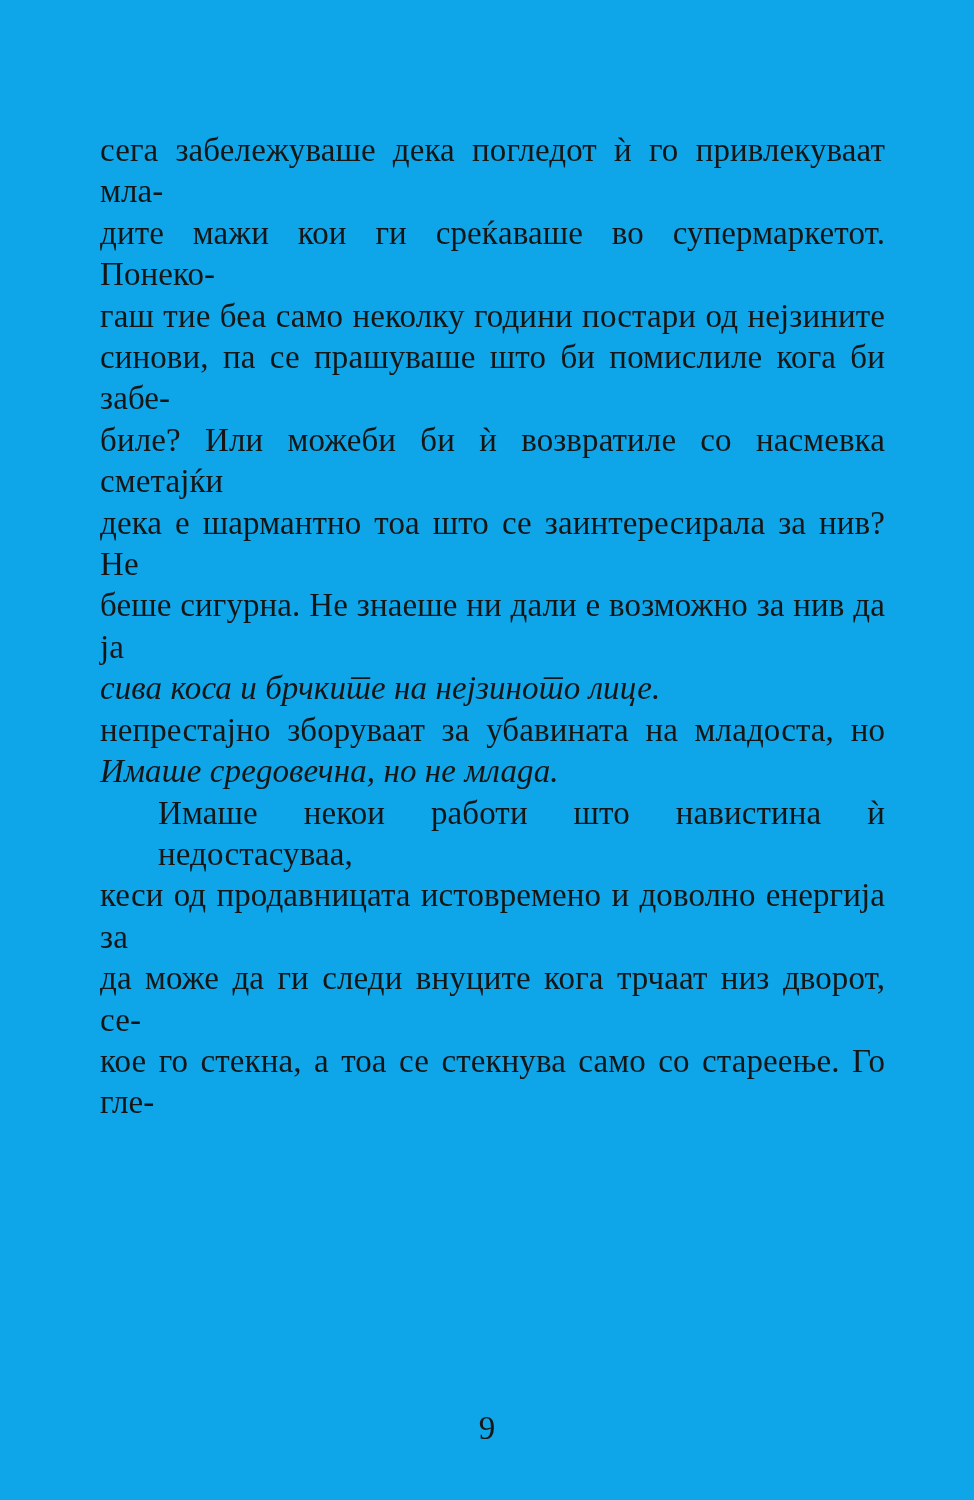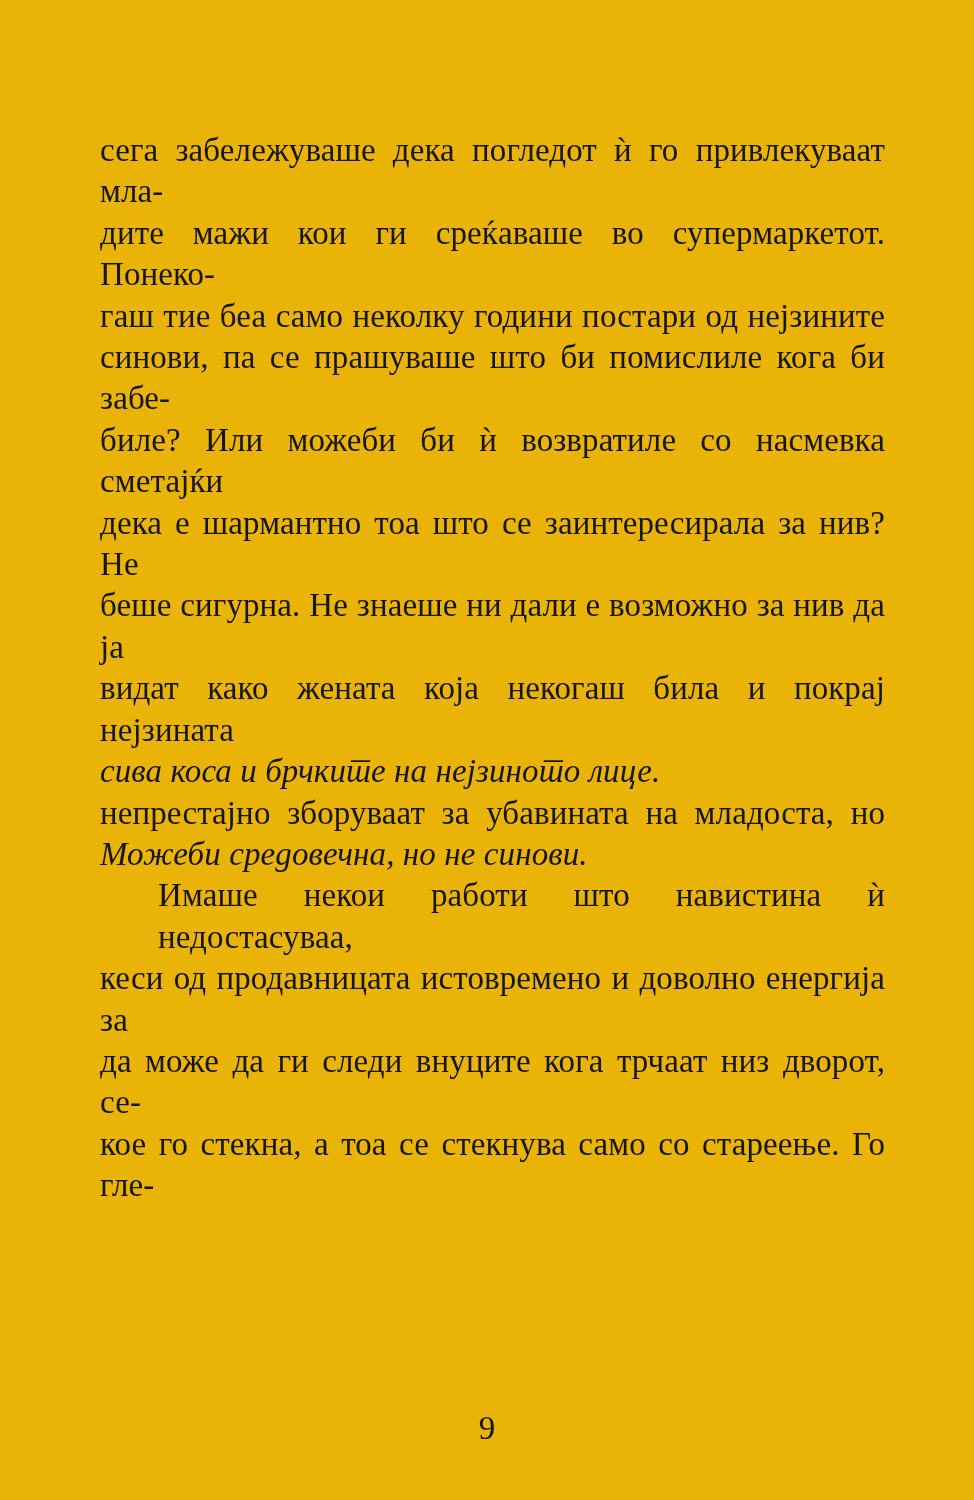--- a/index.html
+++ b/index.html
@@ -11,21 +11,21 @@
     height: 1500px;
     background: #ffffff;
     position: relative;
     font-family: "Liberation Serif", "DejaVu Serif", serif;
     color: #161616;
     overflow: hidden;
   }
   .book-page {
     position: absolute;
     inset: 0;
-    background: #eab308;
+    background: #0ea5e9;
   }
   .text-block {
     position: absolute;
     left: 100px;
     top: 130px;
     width: 785px;
     font-size: 33px;
     line-height: 41.4px;
     font-weight: 400;
     letter-spacing: 0.1px;
@@ -65,26 +65,25 @@
 <div class="book-page">
   <div class="text-block">
       <div class="paragraph">
         <div class="line">сега забележуваше дека погледот ѝ го привлекуваат мла-</div>
         <div class="line">дите мажи кои ги среќаваше во супермаркетот. Понеко-</div>
         <div class="line">гаш тие беа само неколку години постари од нејзините</div>
         <div class="line">синови, па се прашуваше што би помислиле кога би забе-</div>
         <div class="line">биле? Или можеби би ѝ возвратиле со насмевка сметајќи</div>
         <div class="line">дека е шармантно тоа што се заинтересирала за нив? Не</div>
         <div class="line">беше сигурна. Не знаеше ни дали е возможно за нив да ја</div>
-        <div class="line">видат како жената која некогаш била и покрај нејзината</div>
         <div class="line last">сива коса и брчките на нејзиното лице.</div>
       </div>
       <div class="paragraph">
         <div class="line">непрестајно зборуваат за убавината на младоста, но</div>
-        <div class="line last">Можеби средовечна, но не синови.</div>
+        <div class="line last">Имаше средовечна, но не млада.</div>
       </div>
       <div class="paragraph">
         <div class="line indent-wide">Имаше некои работи што навистина ѝ недостасуваа,</div>
         <div class="line">кеси од продавницата истовремено и доволно енергија за</div>
         <div class="line">да може да ги следи внуците кога трчаат низ дворот, се-</div>
         <div class="line">кое го стекна, а тоа се стекнува само со стареење. Го гле-</div>
       </div>
     </div>
   <div class="folio">9</div>
 </div>

